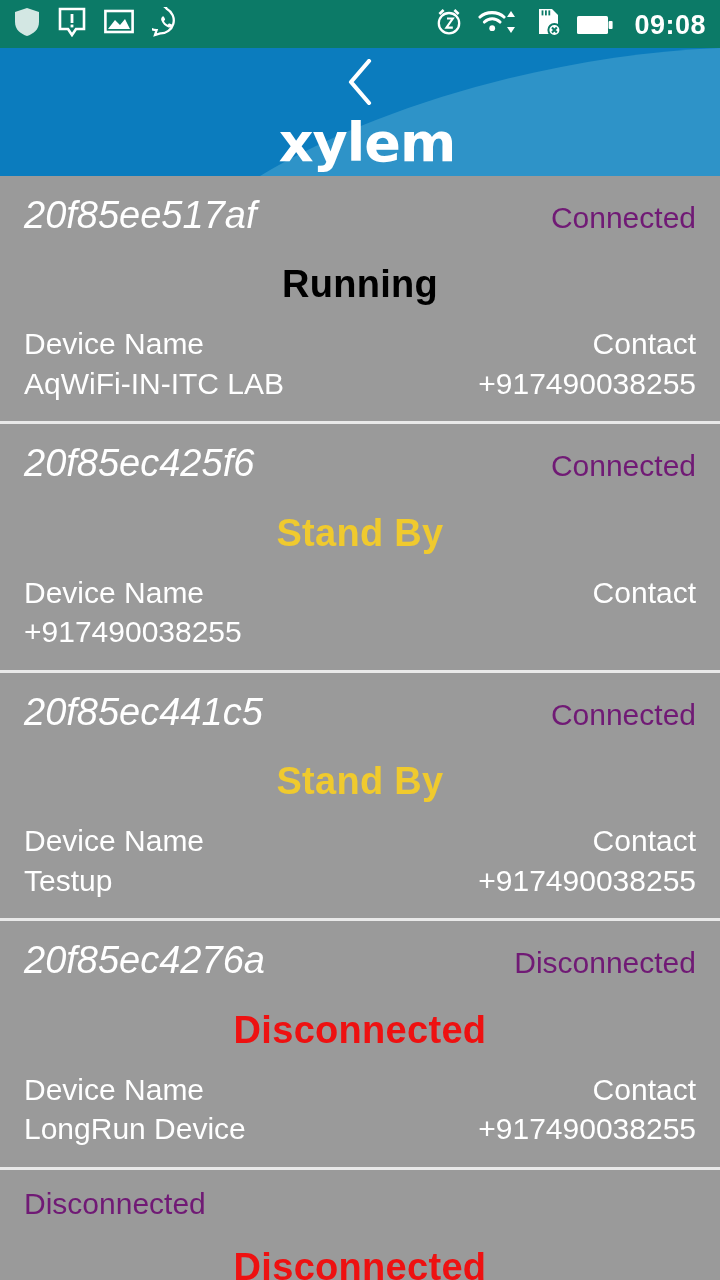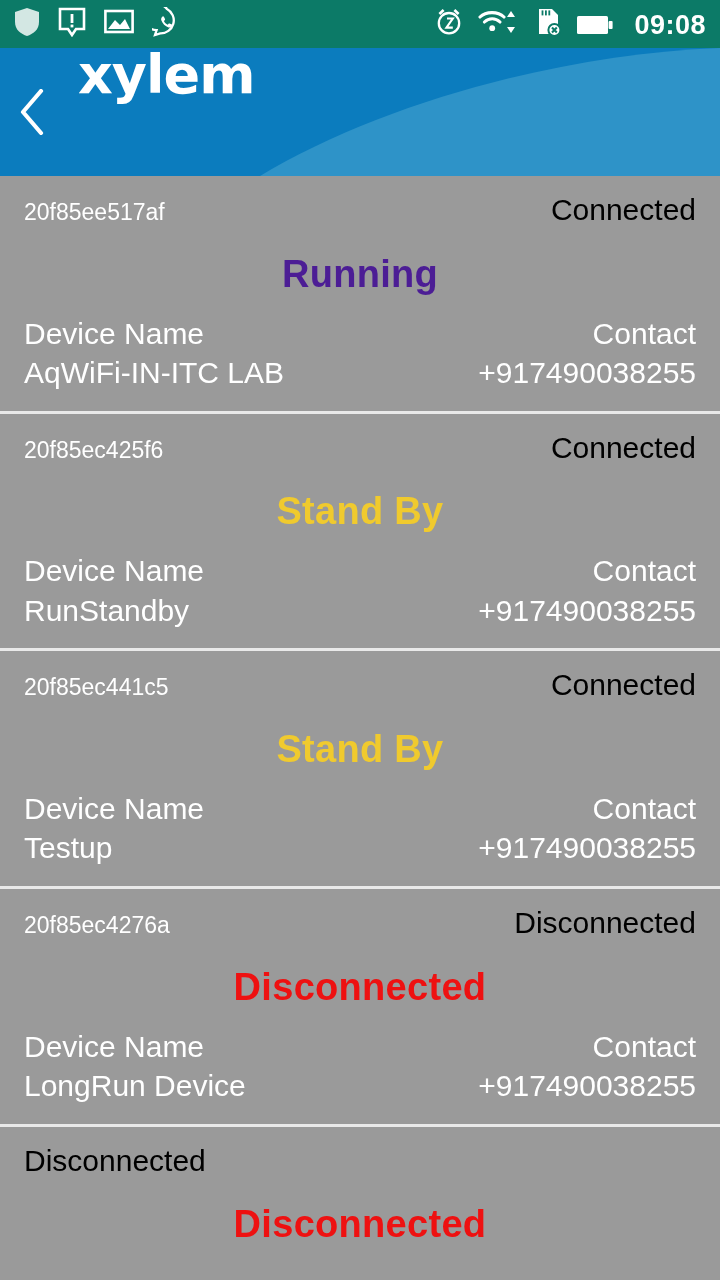--- a/index.html
+++ b/index.html
@@ -24,21 +24,21 @@
   .sb-clock{
     color:#ffffff; font-size:27px; font-weight:bold;
     letter-spacing:0.5px; margin-left:6px;
     font-family:"Liberation Sans", sans-serif;
   }
 
   
   .header{
     position:relative; width:720px; height:128px;
     background:#0b7cbe; overflow:hidden;
-    display:flex; align-items:flex-start;
+    display:flex; align-items:center;flex-direction:column;
   }
   .header-swoosh{
     position:absolute; right:0; bottom:0;
     width:460px; height:128px;
     pointer-events:none;
   }
   .back-btn{
     position:relative; z-index:2;
     width:64px; height:128px;
     display:flex; align-items:center; justify-content:center;
@@ -69,26 +69,27 @@
     border-bottom:3px solid #e9e9e9;
   }
   .card-inner{ padding:14px 0 18px 0; }
 
   .row{
     display:flex; justify-content:space-between; align-items:baseline;
     width:100%;
   }
   .mac{
     color:#ffffff;
-    font-size:23px;
+    font-size:38px;
     line-height:1.35;
     font-family:"Liberation Sans", sans-serif;
+    font-style:italic;
   }
   .conn{
-    color:#000000;
+    color:#701a75;
     font-size:30px;
     line-height:1.35;
     text-align:left;
     font-family:"Liberation Sans", sans-serif;
   }
   .state{
     text-align:center;
     font-size:38px;
     font-weight:bold;
     padding:22px 0 16px 0;
@@ -205,21 +206,21 @@
 </div>
 
 <div class="list">
 
   <div class="card">
     <div class="card-inner">
       <div class="row">
         <span class="mac">20f85ee517af</span>
         <span class="conn">Connected</span>
       </div>
-      <div class="state" style="color:#4c1d95">Running</div>
+      <div class="state" style="color:#000000">Running</div>
       <div class="labels">
         <div class="row">
           <span class="lbl">Device Name</span>
           <span class="lbl">Contact</span>
         </div>
         <div class="row">
           <span class="val">AqWiFi-IN-ITC LAB</span>
           <span class="val val-right">+917490038255</span>
         </div>
       </div>
@@ -232,21 +233,20 @@
         <span class="mac">20f85ec425f6</span>
         <span class="conn">Connected</span>
       </div>
       <div class="state" style="color:#f0ca2e">Stand By</div>
       <div class="labels">
         <div class="row">
           <span class="lbl">Device Name</span>
           <span class="lbl">Contact</span>
         </div>
         <div class="row">
-          <span class="val">RunStandby</span>
           <span class="val val-right">+917490038255</span>
         </div>
       </div>
     </div>
   </div>
 
   <div class="card">
     <div class="card-inner">
       <div class="row">
         <span class="mac">20f85ec441c5</span>

